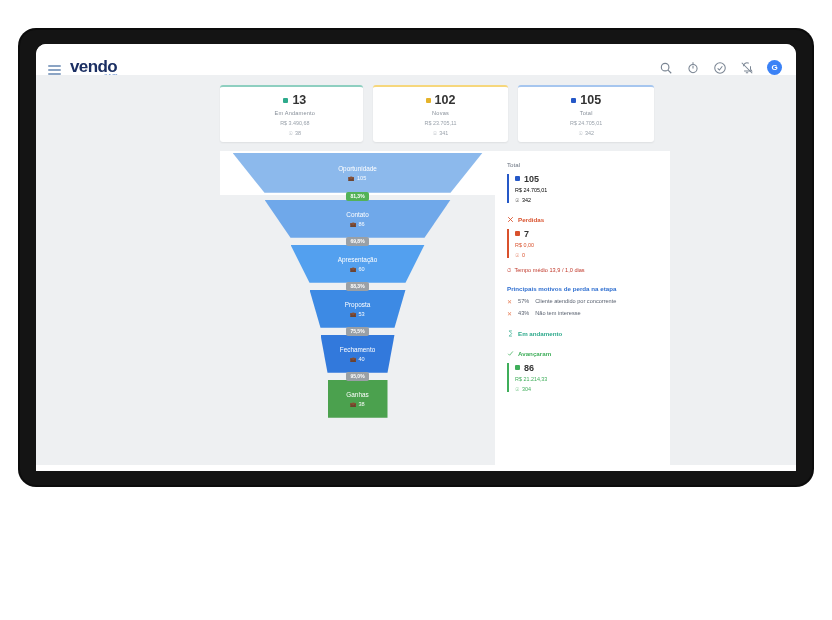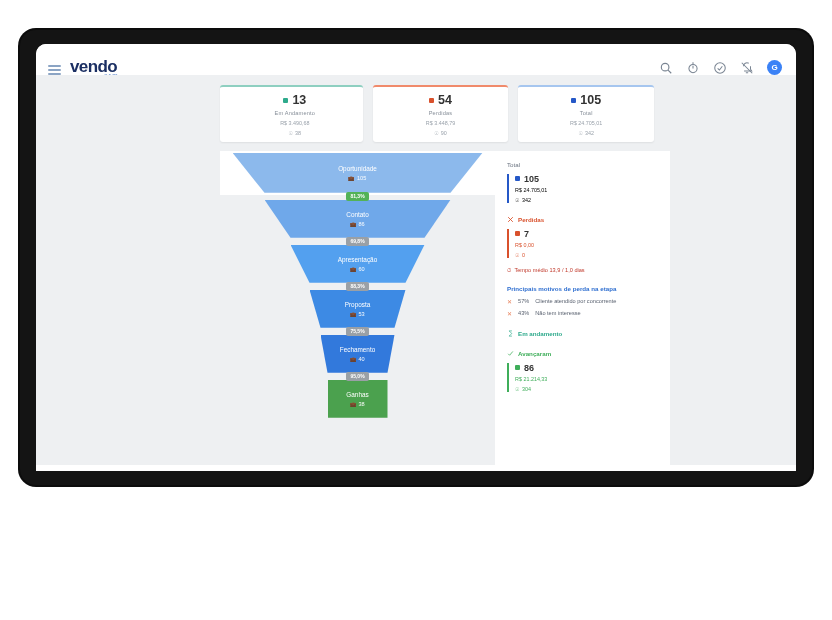--- a/index.html
+++ b/index.html
@@ -259,32 +259,32 @@
               </div>
               <div class="stat-label">Em Andamento</div>
               <div class="stat-row">
                 <span>R$ 3.490,68</span>
               </div>
               <div class="stat-row">
                 <span class="mini">☉</span>
                 <span>38</span>
               </div>
             </div>
-            <div class="stat-card" style="border-top-color: rgb(240, 138, 107);">
+            <div class="stat-card" style="border-top-color: rgb(246, 215, 124);">
               <div class="stat-top">
-                <span class="stat-dot" style="background:#d9512c"></span>
-                <span class="stat-num">54</span>
-              </div>
-              <div class="stat-label">Perdidas</div>
-              <div class="stat-row">
-                <span>R$ 3.448,79</span>
-              </div>
-              <div class="stat-row">
-                <span class="mini">☉</span>
-                <span>90</span>
+                <span class="stat-dot" style="background:#e5b32a"></span>
+                <span class="stat-num">102</span>
+              </div>
+              <div class="stat-label">Novas</div>
+              <div class="stat-row">
+                <span>R$ 23.705,11</span>
+              </div>
+              <div class="stat-row">
+                <span class="mini">☉</span>
+                <span>341</span>
               </div>
             </div>
             <div class="stat-card" style="border-top-color: rgb(166, 198, 239);">
               <div class="stat-top">
                 <span class="stat-dot" style="background:#2558c7"></span>
                 <span class="stat-num">105</span>
               </div>
               <div class="stat-label">Total</div>
               <div class="stat-row">
                 <span>R$ 24.705,01</span>

